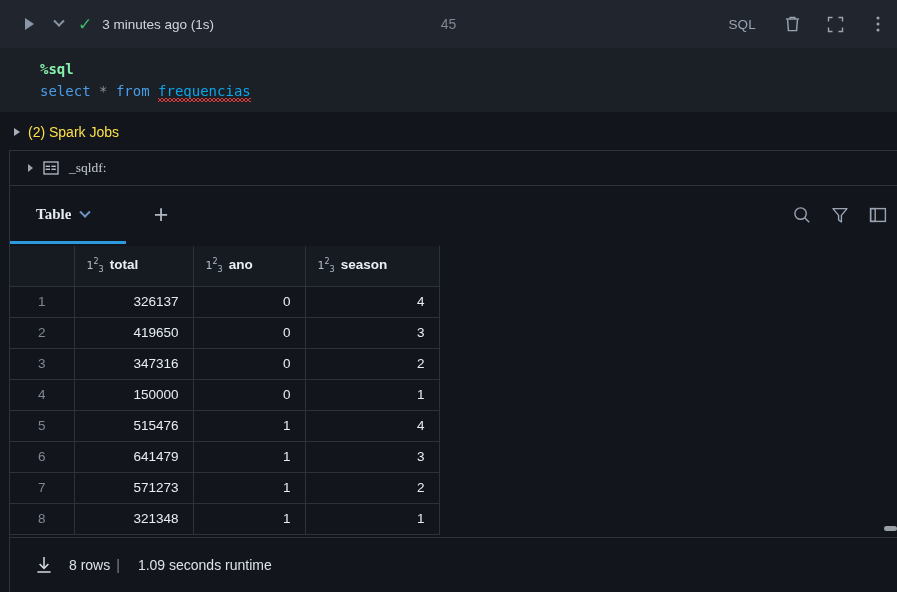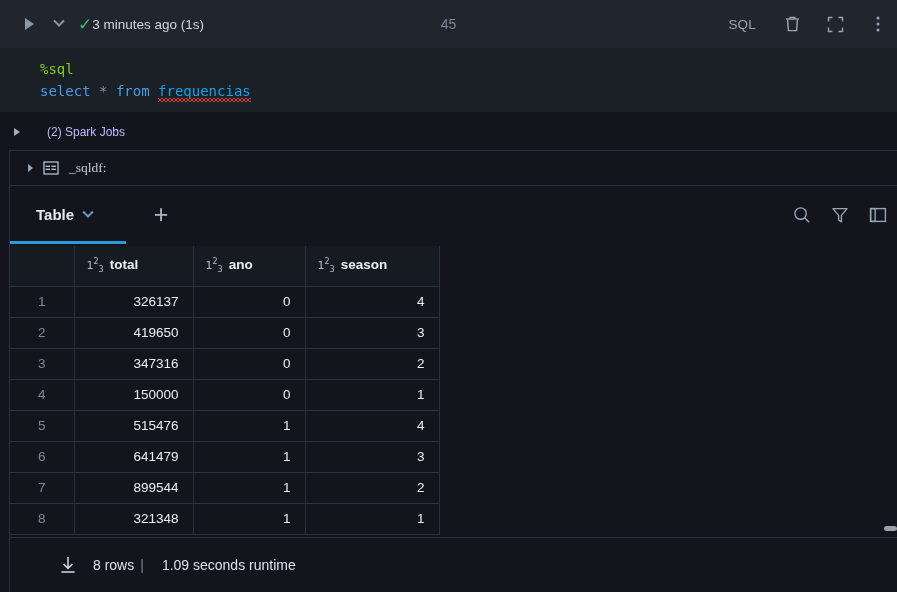--- a/index.html
+++ b/index.html
@@ -36,21 +36,21 @@
     border-bottom: 6px solid transparent;
   }
   .chev-down {
     width: 8px; height: 8px;
     border-right: 2px solid #8b95a3;
     border-bottom: 2px solid #8b95a3;
     transform: rotate(45deg) translate(-2px,-2px);
   }
   .check-ok { color: #3cbb6c; font-size: 17px; line-height: 1; margin-left: 4px; }
   .status-text {
-    font-size: 13.5px; color: #cfd6e0; white-space: nowrap;
+    font-size: 13.5px; color: #cfd6e0; margin-left: 10px; white-space: nowrap;
   }
   .tb-center {
     position: absolute; left: 0; top: 0; width: 897px; height: 48px;
     display: flex; align-items: center; justify-content: center;
     pointer-events: none;
   }
   .cell-num { font-size: 14px; color: #7d8796; pointer-events: auto; }
   .tb-right {
     position: absolute; right: 0; top: 0; height: 48px;
     display: flex; align-items: center; gap: 9px; padding-right: 2px;
@@ -69,21 +69,21 @@
   
   .editor {
     position: absolute; left: 0; top: 48px;
     width: 897px; height: 64px;
     background: #1b2026;
     padding: 10px 0 0 40px;
     font-family: "DejaVu Sans Mono", monospace;
     font-size: 14px;
     line-height: 22px;
   }
-  .tok-magic { color: #84cc16; }
+  .tok-magic { color: #86efac; font-weight: bold; }
   .tok-kw    { color: #4a9ce8; }
   .tok-op    { color: #8a929e; }
   .tok-id    { color: #0ea5e9; position: relative; }
   .squiggle {
     position: absolute; left: 0; right: 0; bottom: -3px; height: 4px;
     background-image:
       linear-gradient(135deg, transparent 45%, #e03c3c 45%, #e03c3c 55%, transparent 55%),
       linear-gradient(45deg,  transparent 45%, #e03c3c 45%, #e03c3c 55%, transparent 55%);
     background-size: 4px 4px;
     background-repeat: repeat-x;
@@ -94,21 +94,21 @@
     position: absolute; left: 0; top: 118px; width: 897px; height: 28px;
     display: flex; align-items: center; padding-left: 14px; gap: 8px;
     cursor: pointer;
   }
   .tri-right {
     width: 0; height: 0;
     border-left: 6px solid #a6aebb;
     border-top: 4px solid transparent;
     border-bottom: 4px solid transparent;
   }
-  .spark-label { font-size: 12px; color: #c4b5fd; margin-left: 19px; }
+  .spark-label { font-size: 14px; color: #fde047; }
 
   
   .df-row {
     position: absolute; left: 9px; top: 150px;
     width: 888px; height: 36px;
     border: 1px solid #2b323c;
     border-right: none;
     display: flex; align-items: center;
     padding-left: 18px; gap: 10px;
     background: #12161c;
@@ -122,21 +122,21 @@
   .df-text { font-size: 13.5px; color: #c3cad4; white-space: nowrap; font-family: Liberation Serif, serif; }
 
   
   .res-tabs {
     position: absolute; left: 9px; top: 186px;
     width: 888px; height: 60px;
     background: #12161c;
     border-left: 1px solid #2b323c;
     border-right: none;
   }
-  .tab-strip { position: absolute; left: 0; top: 0; display: flex; align-items: center; height: 57px; }
+  .tab-strip { position: absolute; left: 0; top: 0; display: flex; align-items: center; height: 57px; font-family: Liberation Serif, serif; }
   .tab-item {
     display: flex; align-items: center; gap: 10px;
     padding: 0 18px 0 26px; height: 57px;
     cursor: pointer;
   }
   .tab-label { font-size: 15px; font-weight: bold; color: #e6ebf2; }
   .tab-chev {
     width: 8px; height: 8px;
     border-right: 2px solid #6f93c4;
     border-bottom: 2px solid #6f93c4;
@@ -205,21 +205,21 @@
     background: #9aa0a8;
   }
 
   
   .footer {
     position: absolute; left: 9px; top: 537px;
     width: 888px; height: 55px;
     background: #12161c;
     border-left: 1px solid #2b323c;
     border-top: 1px solid #2b323c;
-    display: flex; align-items: center; padding-left: 24px;
+    display: flex; align-items: center;
   }
   .dl-btn { margin-left: 21px; width: 26px; height: 26px; display: flex; align-items: center; justify-content: center; cursor: pointer; }
   .foot-text { margin-left: 12px; font-size: 14px; color: #dbe2ea; white-space: nowrap; }
   .foot-sep { color: #7c8593; margin: 0 6px; }
   .foot-right {
     position: absolute; right: 0px; top: 0; height: 55px;
     display: flex; align-items: center;
     font-size: 14px; color: #d5dce5; white-space: nowrap;
     padding-right: 0px;
   }
@@ -380,21 +380,21 @@
           <td class="val">4</td>
         </tr>
         <tr>
           <td class="idx">6</td>
           <td class="val">641479</td>
           <td class="val">1</td>
           <td class="val">3</td>
         </tr>
         <tr>
           <td class="idx">7</td>
-          <td class="val">899544</td>
+          <td class="val">571273</td>
           <td class="val">1</td>
           <td class="val">2</td>
         </tr>
         <tr>
           <td class="idx">8</td>
           <td class="val">321348</td>
           <td class="val">1</td>
           <td class="val">1</td>
         </tr>
       </tbody>

